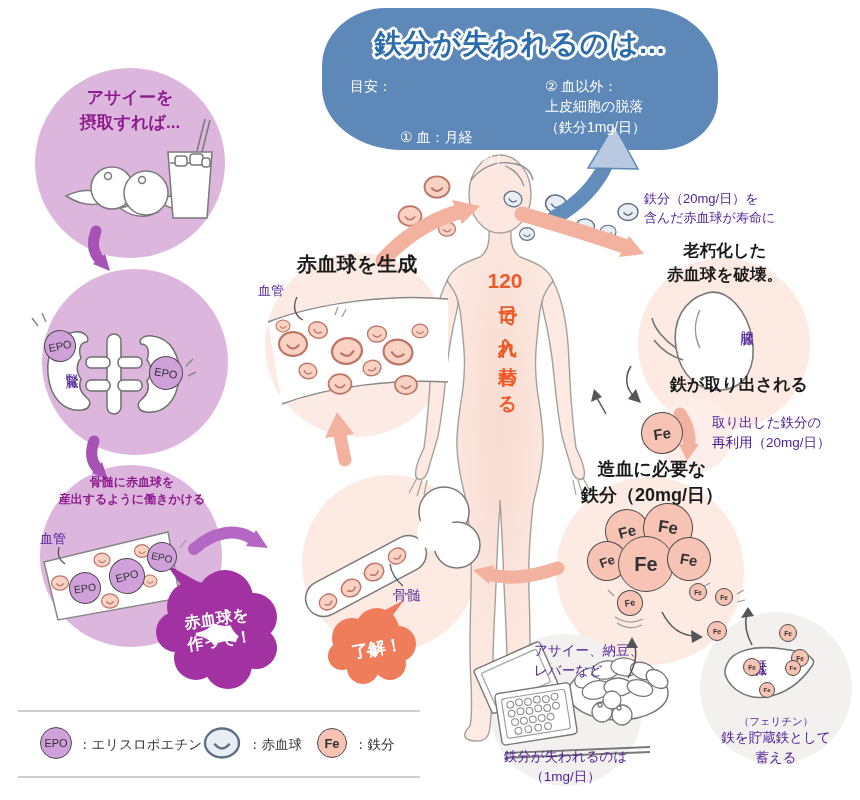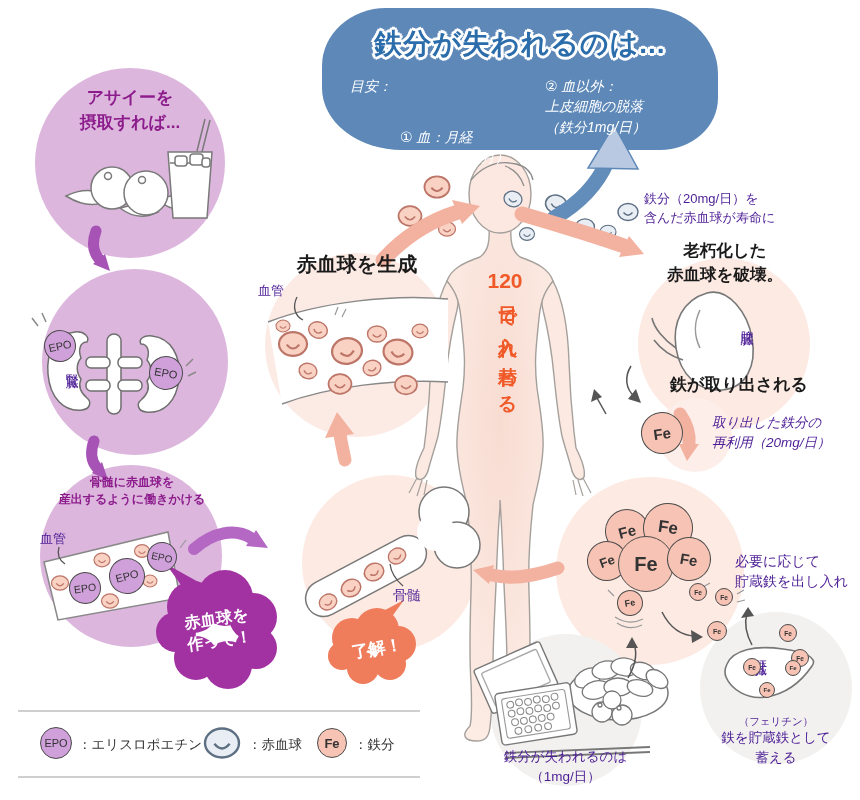--- a/index.html
+++ b/index.html
@@ -8,21 +8,21 @@
   .pc{position:absolute;border-radius:50%;z-index:1;}
   .art{position:absolute;left:0;top:0;z-index:3;}
   .t{position:absolute;z-index:4;white-space:pre-line;color:#4c1d95;line-height:1.45;}
   .b{font-weight:bold;}
   .ctr{text-align:center;}
   .blob{position:absolute;z-index:1;background:#5d88b8;
         border-radius:64px 72px 58px 80px / 58px 66px 52px 62px;}
   .title{color:#2b6cab;font-size:28px;font-weight:bold;letter-spacing:1px;
          text-shadow:-2px -2px 0 #fff,2px -2px 0 #fff,-2px 2px 0 #fff,2px 2px 0 #fff,
                      -3px 0 0 #fff,3px 0 0 #fff,0 -3px 0 #fff,0 3px 0 #fff;}
-  .wt{color:#fff;font-style:italic;}
+  .wt{color:#fff;}
   .ptx{color:#8c1b8c;}
   .badge{position:absolute;z-index:4;border-radius:50%;border:1.6px solid #4c4c4c;
          display:flex;align-items:center;justify-content:center;box-sizing:border-box;
          color:#333;background:#f6c3b4;font-weight:bold;}
   .epo{background:#d0a0da;font-weight:normal;}
   .vlabel{writing-mode:vertical-rl;text-orientation:upright;letter-spacing:1px;}
   .vtext{writing-mode:vertical-rl;text-orientation:upright;letter-spacing:4px;}
   .legend-line{position:absolute;z-index:2;height:2px;background:#cfcfcf;}
   .bubtxt{color:#fff;font-weight:bold;text-align:center;line-height:1.35;}
 </style>
@@ -303,29 +303,31 @@
   <div class="t b vtext" style="left:494px;top:292px;height:195px;font-size:19px;color:#f05a28;">日で入れ替わる</div>
   <div class="t" style="left:393px;top:585px;font-size:14px;">骨髄</div>
   <div class="t bubtxt" style="left:342px;top:638px;width:70px;font-size:17px;transform:rotate(-10deg);">了解！</div>
 
   <div class="t" style="left:644px;top:190px;font-size:13px;">鉄分（20mg/日）を
 含んだ赤血球が寿命に</div>
   <div class="t b ctr" style="left:640px;top:239px;width:170px;font-size:16.5px;color:#1a1a1a;">老朽化した
 赤血球を破壊。</div>
   <div class="t vlabel" style="left:737px;top:320px;font-size:13.5px;">脾臓</div>
   <div class="t b ctr" style="left:648px;top:373px;width:182px;font-size:17px;color:#1a1a1a;">鉄が取り出される</div>
-  <div class="t" style="left:712px;top:413px;font-size:13.5px;font-style:italic;">取り出した鉄分の
+  <div class="t" style="left:712px;top:413px;font-size:13.5px;">取り出した鉄分の
 再利用（20mg/日）</div>
-  <div class="t" style="left:735px;top:551px;font-size:14px;">必要に応じて
-貯蔵鉄を出し入れ</div>
+  <div class="t b ctr" style="left:567px;top:456px;width:170px;font-size:18px;color:#1a1a1a;">造血に必要な
+鉄分（20mg/日）</div>
   <div class="t vlabel" style="left:749px;top:648px;font-size:15px;">肝臓</div>
   <div class="t ctr" style="left:700px;top:714px;width:152px;font-size:10.5px;">（フェリチン）</div>
   <div class="t ctr" style="left:700px;top:728px;width:152px;font-size:13.5px;">鉄を貯蔵鉄として
 蓄える</div>
 
+  <div class="t" style="left:534px;top:641px;font-size:13.5px;">アサイー、納豆、
+レバーなど</div>
   <div class="t ctr" style="left:478px;top:747px;width:175px;font-size:13.5px;">鉄分が失われるのは
 （1mg/日）</div>
 
   <div class="badge epo" style="left:44px;top:330px;width:32px;height:32px;font-size:11px;transform:rotate(-12deg);">
       <span>EPO</span>
     </div>
   <div class="badge epo" style="left:149px;top:356px;width:34px;height:34px;font-size:11px;transform:rotate(10deg);">
       <span>EPO</span>
     </div>
   <div class="badge epo" style="left:69px;top:572px;width:32px;height:32px;font-size:10.5px;transform:rotate(-8deg);">

